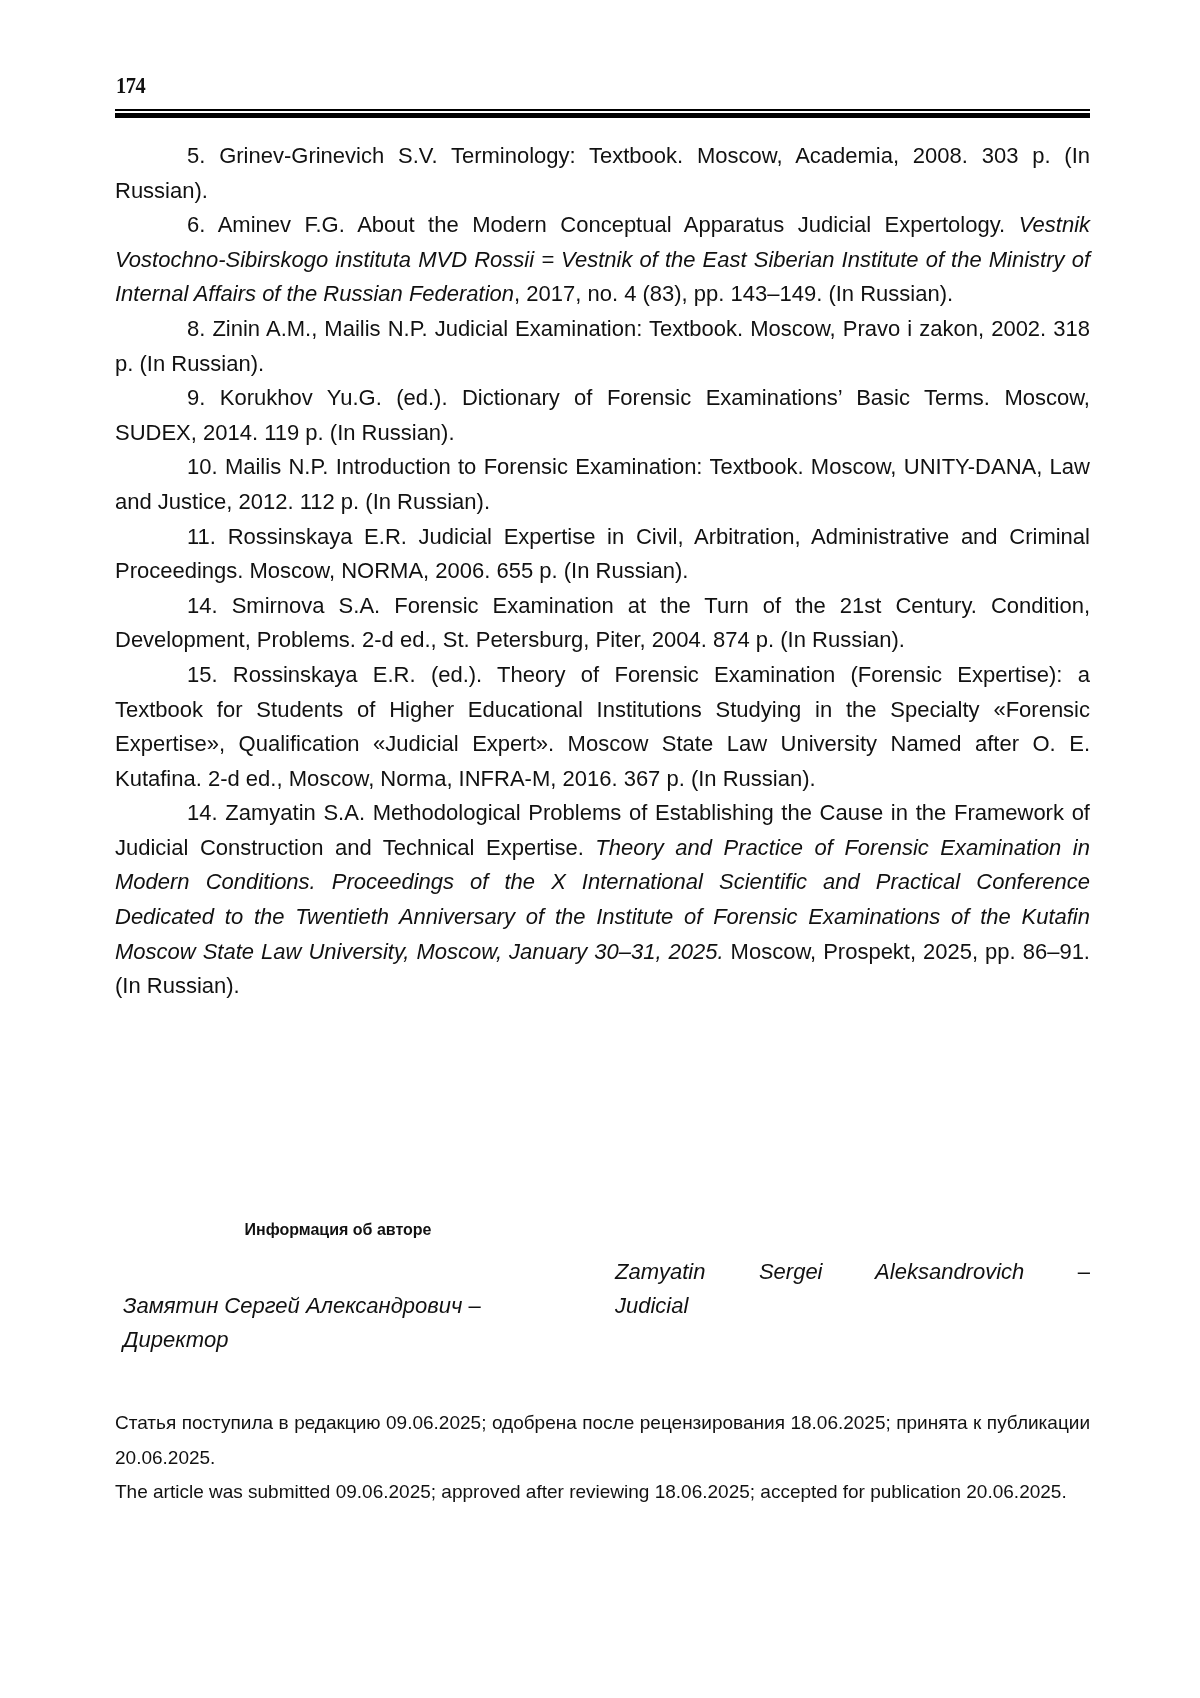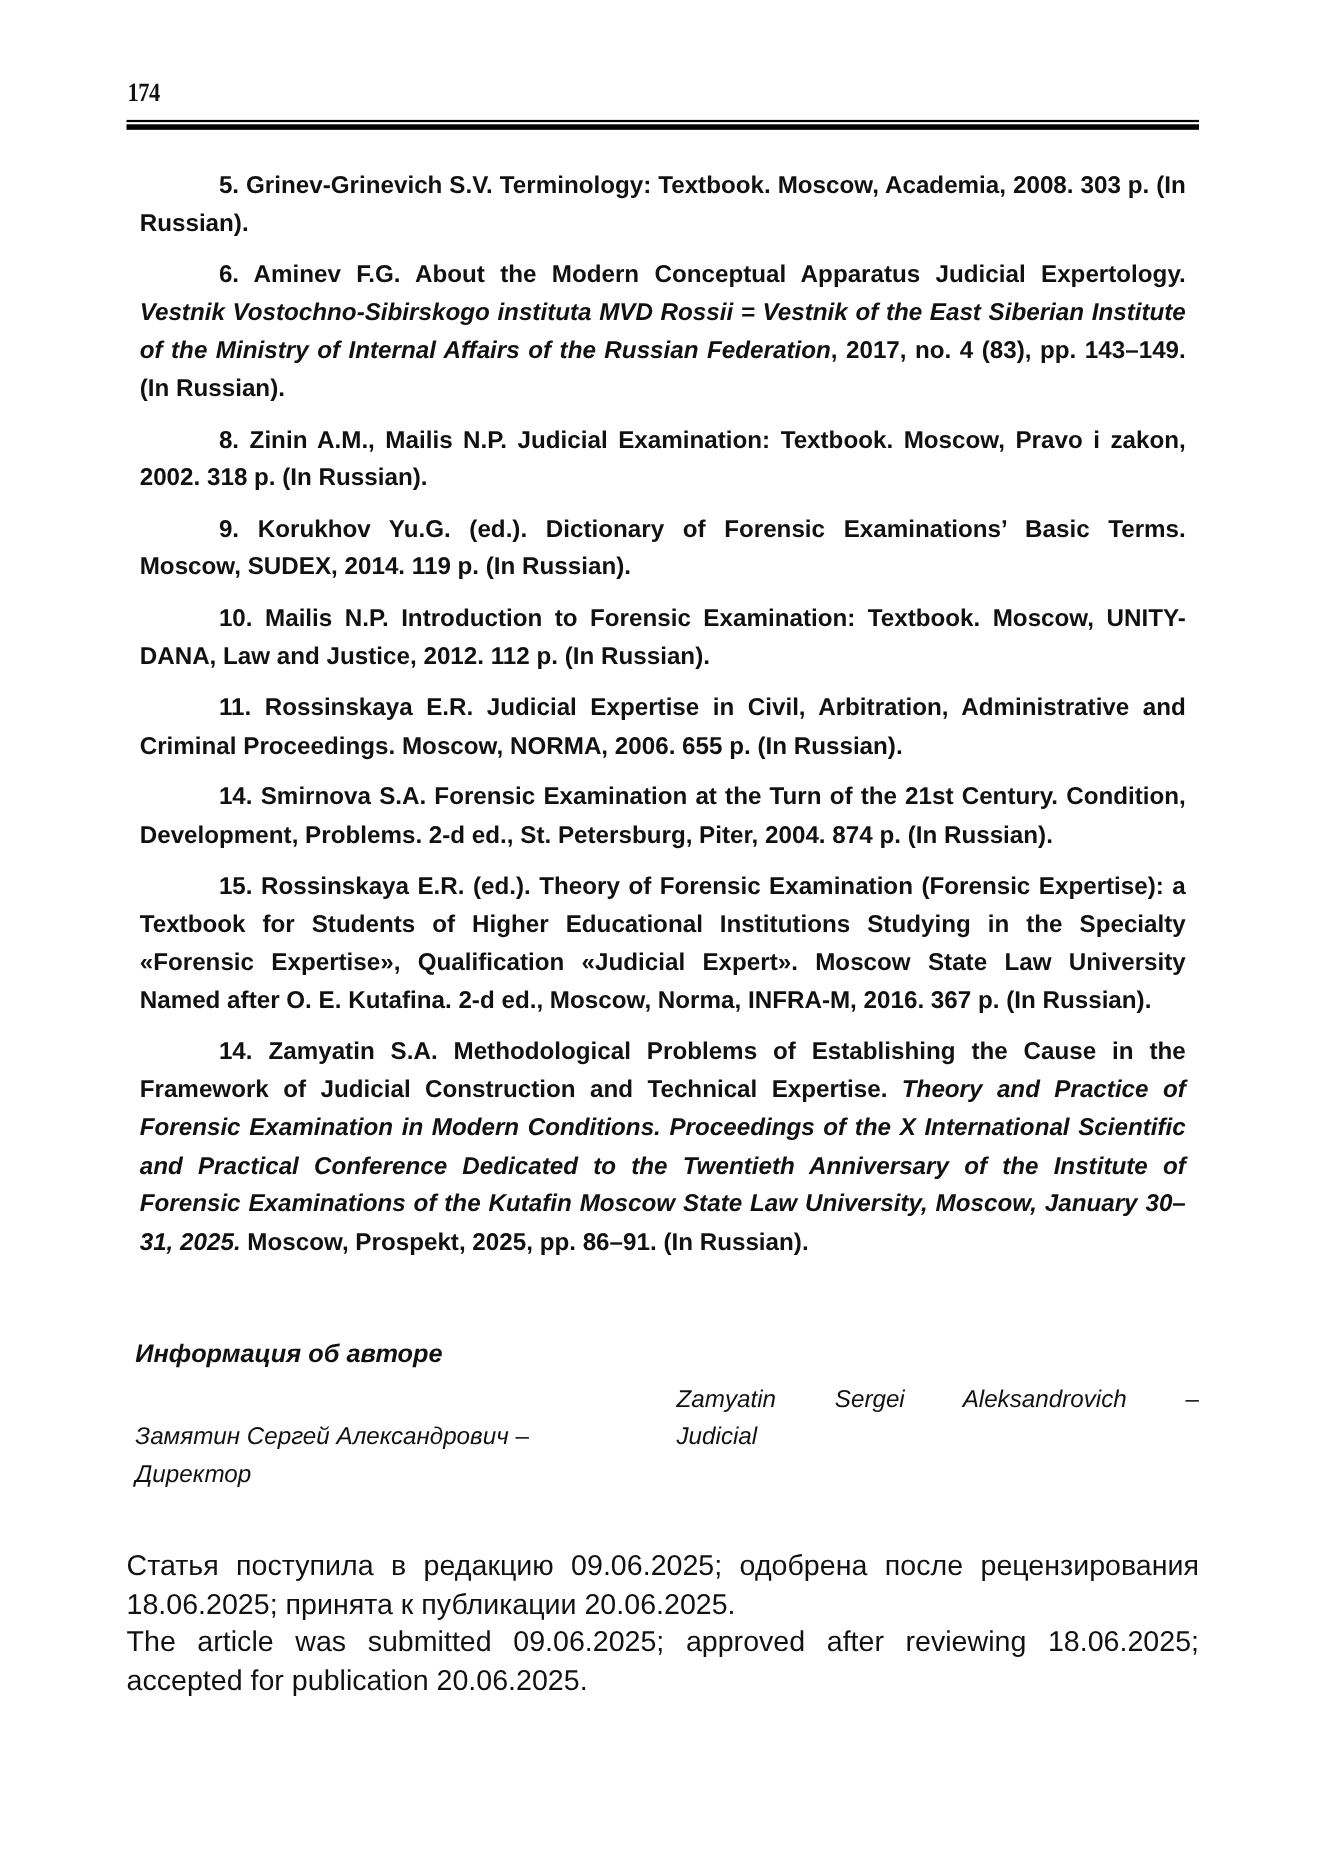--- a/index.html
+++ b/index.html
@@ -1,32 +1,32 @@
 <!DOCTYPE html>
 <html><head>
 <meta charset="utf-8">
 <style>
   html, body { margin:0; padding:0; background:#ffffff; }
   body { width:1200px; height:1698px; position:relative; overflow:hidden; color:#111; }
   .page-number { position:absolute; left:116px; top:72px; font-family:"Liberation Serif", serif; font-weight:bold; font-size:24px; letter-spacing:-0.5px; transform:scaleX(0.85); transform-origin:left; }
   .rule-thin { position:absolute; left:115px; top:109px; width:975px; height:2px; background:#000; }
   .rule-thick { position:absolute; left:115px; top:113px; width:975px; height:5px; background:#000; }
   .content { position:absolute; left:115px; top:139px; width:975px; font-family:"Liberation Sans", sans-serif; font-size:22px; line-height:34.6px; }
-  .ref { text-align:justify; text-indent:72px; margin:12px; hyphens:none;font-weight:bold; }
+  .ref { text-align:justify; text-indent:72px; margin:0; hyphens:none; }
   .ref i { font-style:italic; }
   .author-block { position:absolute; left:115px; top:1213px; width:975px; font-family:"Liberation Sans", sans-serif; font-size:22px; }
   .col { position:absolute; top:0; }
   .col.left { left:8px; width:430px; }
   .col.right { left:500px; width:475px; }
-  .col h3 { margin:0; font-size:23px; font-weight:bold; text-align:left; line-height:34px;font-style:italic; }
+  .col h3 { margin:0; font-size:16px; font-weight:bold; text-align:center; line-height:34px; }
   .name-line { margin-top:42px; line-height:34px; text-align:justify; }
   .name-line b { font-style:italic; font-weight:normal; }
   .pos { font-style:italic; line-height:34px; }
   .right .name-line { text-align:justify; text-align-last:justify; }
-  .dates { position:absolute; left:115px; top:1406px; width:975px; font-family:"Liberation Sans", sans-serif; font-size:26px; line-height:34.6px; }
+  .dates { position:absolute; left:115px; top:1406px; width:975px; font-family:"Liberation Sans", sans-serif; font-size:19px; line-height:34.6px; }
   .dates p { margin:0; text-align:justify; }
 </style>
 </head>
 <body>
 
 <div class="page-number">174</div>
 <div class="rule-thin"></div>
 <div class="rule-thick"></div>
 
 <div class="content" id="refs">

